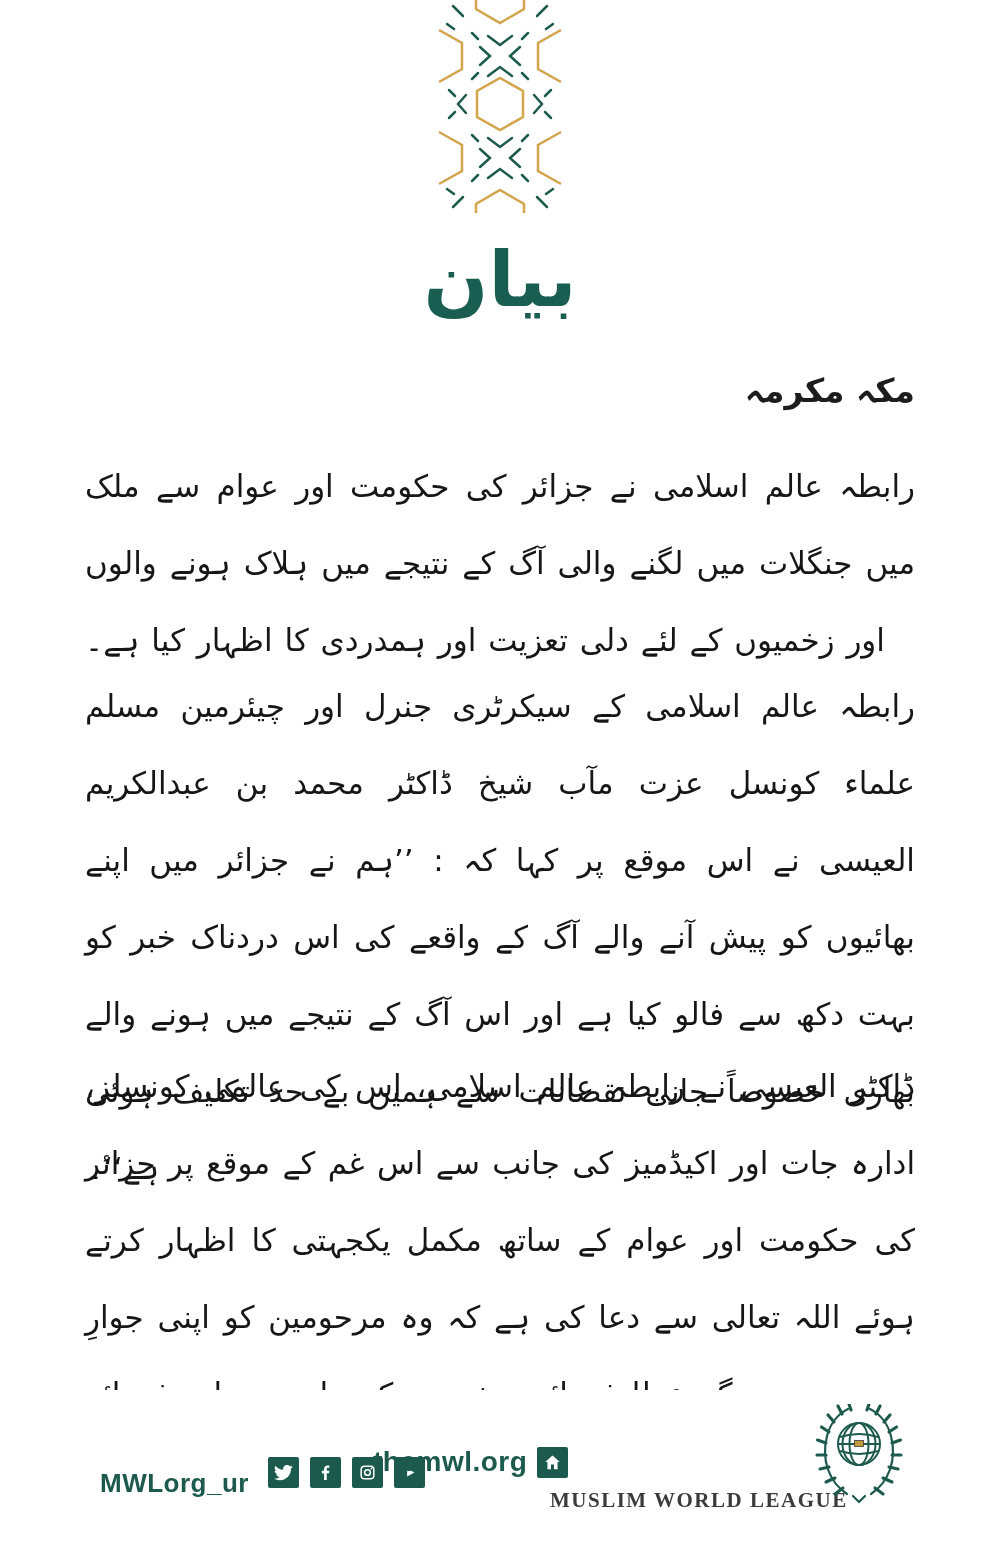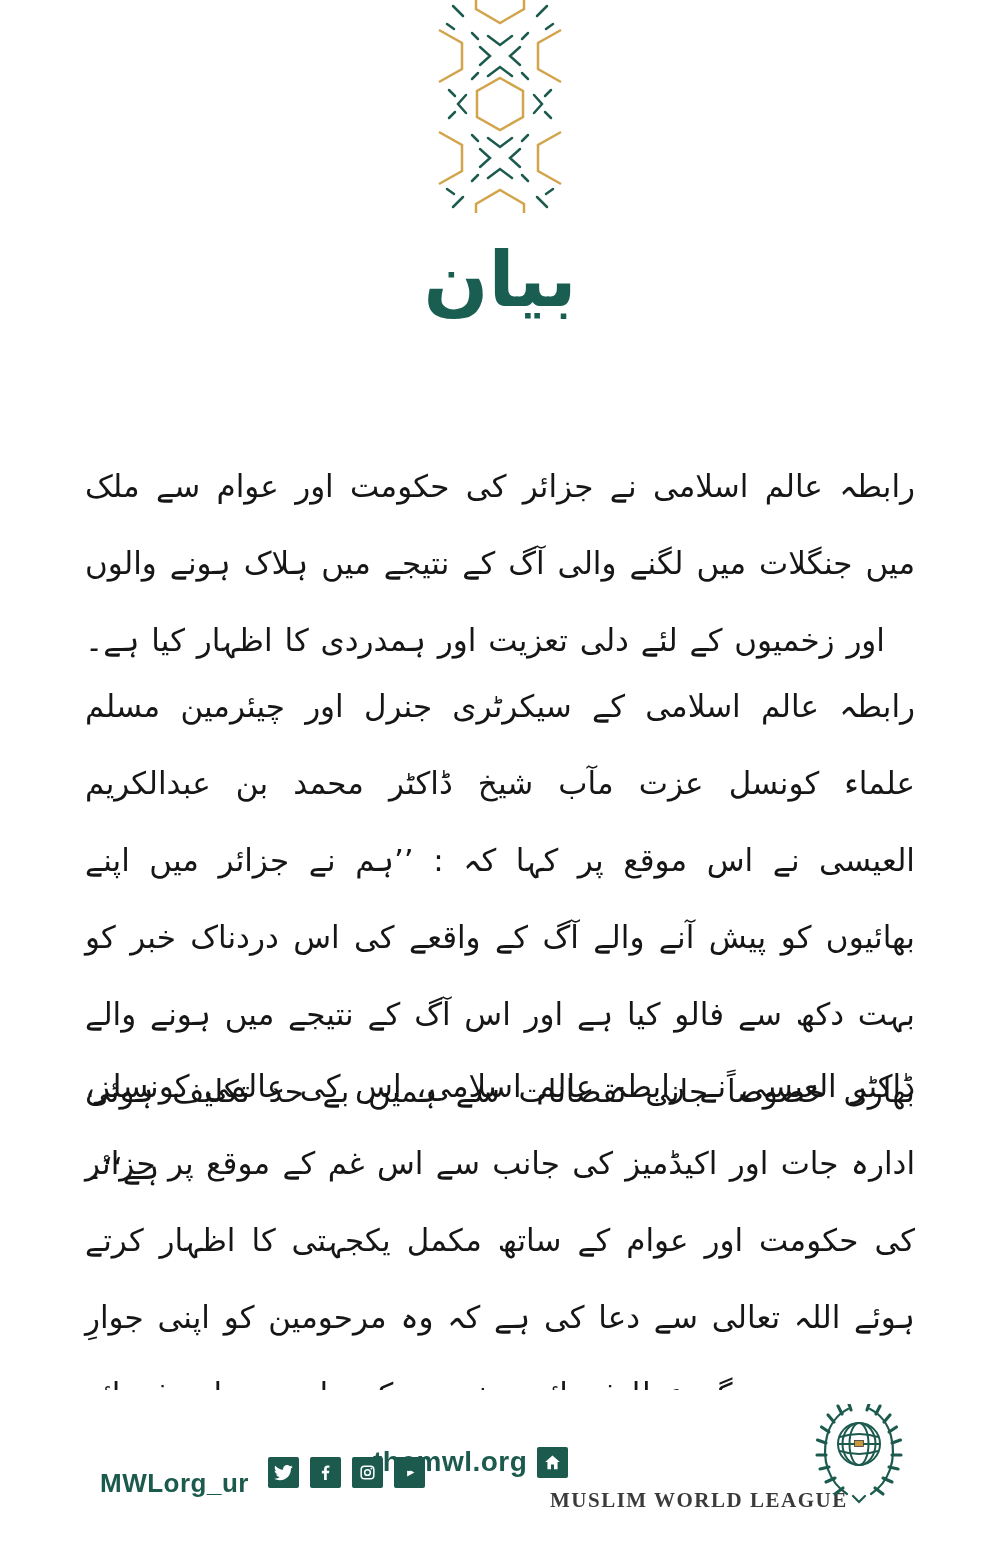--- a/index.html
+++ b/index.html
@@ -114,20 +114,21 @@
         <path d="M28,207 L38,197"></path>
           <path d="M22,189 L29,194"></path>
         <path d="M122,207 L112,197"></path>
           <path d="M128,189 L121,194"></path>
       </g>
     </svg>
   </div>
 
   <h1 class="doc-title">بیان</h1>
 
+  <div class="dateline">مکہ مکرمہ</div>
 
   <p class="para para-2">رابطہ عالم اسلامی کے سیکرٹری جنرل اور چیئرمین مسلم علماء کونسل عزت مآب شیخ ڈاکٹر محمد بن عبدالکریم العیسی نے اس موقع پر کہا کہ : ’’ہم نے جزائر میں اپنے بھائیوں کو پیش آنے والے آگ کے واقعے کی اس دردناک خبر کو بہت دکھ سے فالو کیا ہے اور اس آگ کے نتیجے میں ہونے والے بھاری خصوصاً جانی نقصانات سے ہمیں بے حد تکلیف ہوئی ہے‘‘۔</p>
   <p class="para para-1">رابطہ عالم اسلامی نے جزائر کی حکومت اور عوام سے ملک میں جنگلات میں لگنے والی آگ کے نتیجے میں ہلاک ہونے والوں اور زخمیوں کے لئے دلی تعزیت اور ہمدردی کا اظہار کیا ہے۔</p>
   <p class="para para-3">ڈاکٹر العیسی نے رابطہ عالم اسلامی، اس کی عالمی کونسلز، ادارہ جات اور اکیڈمیز کی جانب سے اس غم کے موقع پر جزائر کی حکومت اور عوام کے ساتھ مکمل یکجہتی کا اظہار کرتے ہوئے اللہ تعالی سے دعا کی ہے کہ وہ مرحومین کو اپنی جوارِ رحمت میں جگہ عطا فرمائے، زخمیوں کو جلد صحتیاب فرمائے اور جزائر کو ہر طرح کی برائی سے محفوظ فرمائے۔</p>
 
   <div class="footer">
 
     <div class="social-row">
       <span class="handle">MWLorg_ur</span>
 

